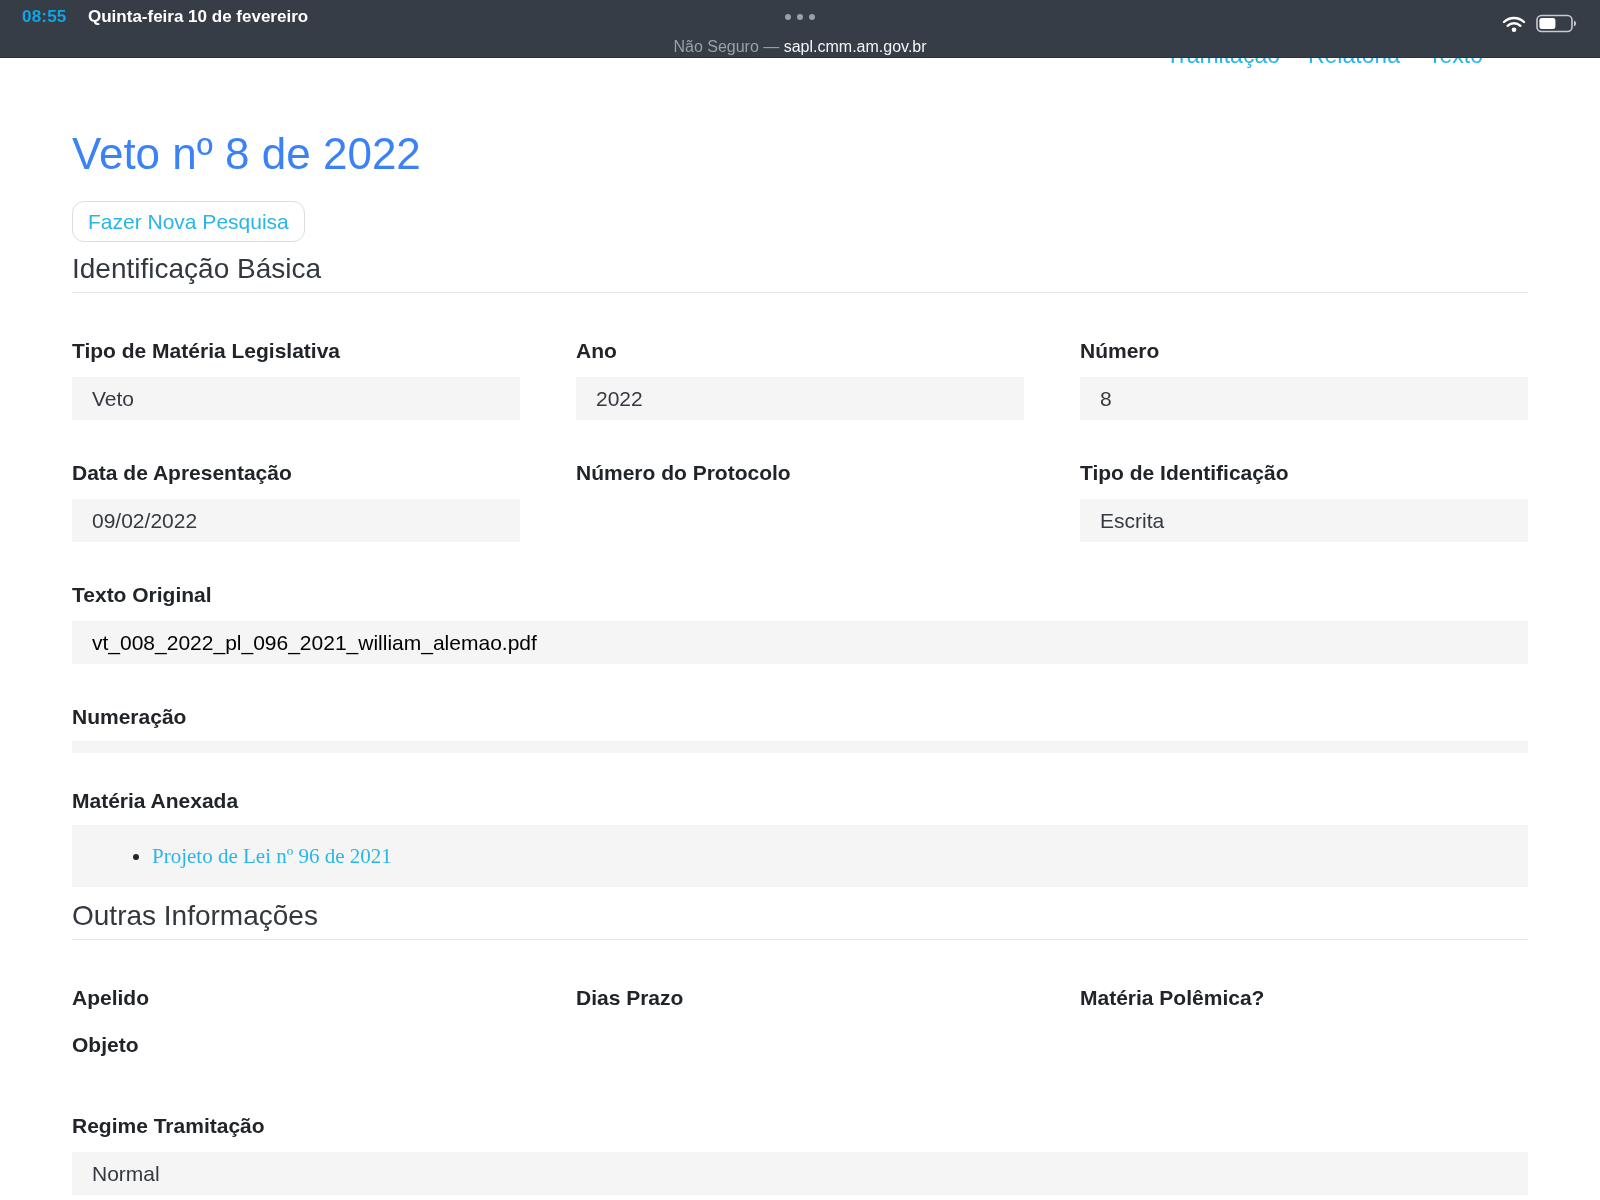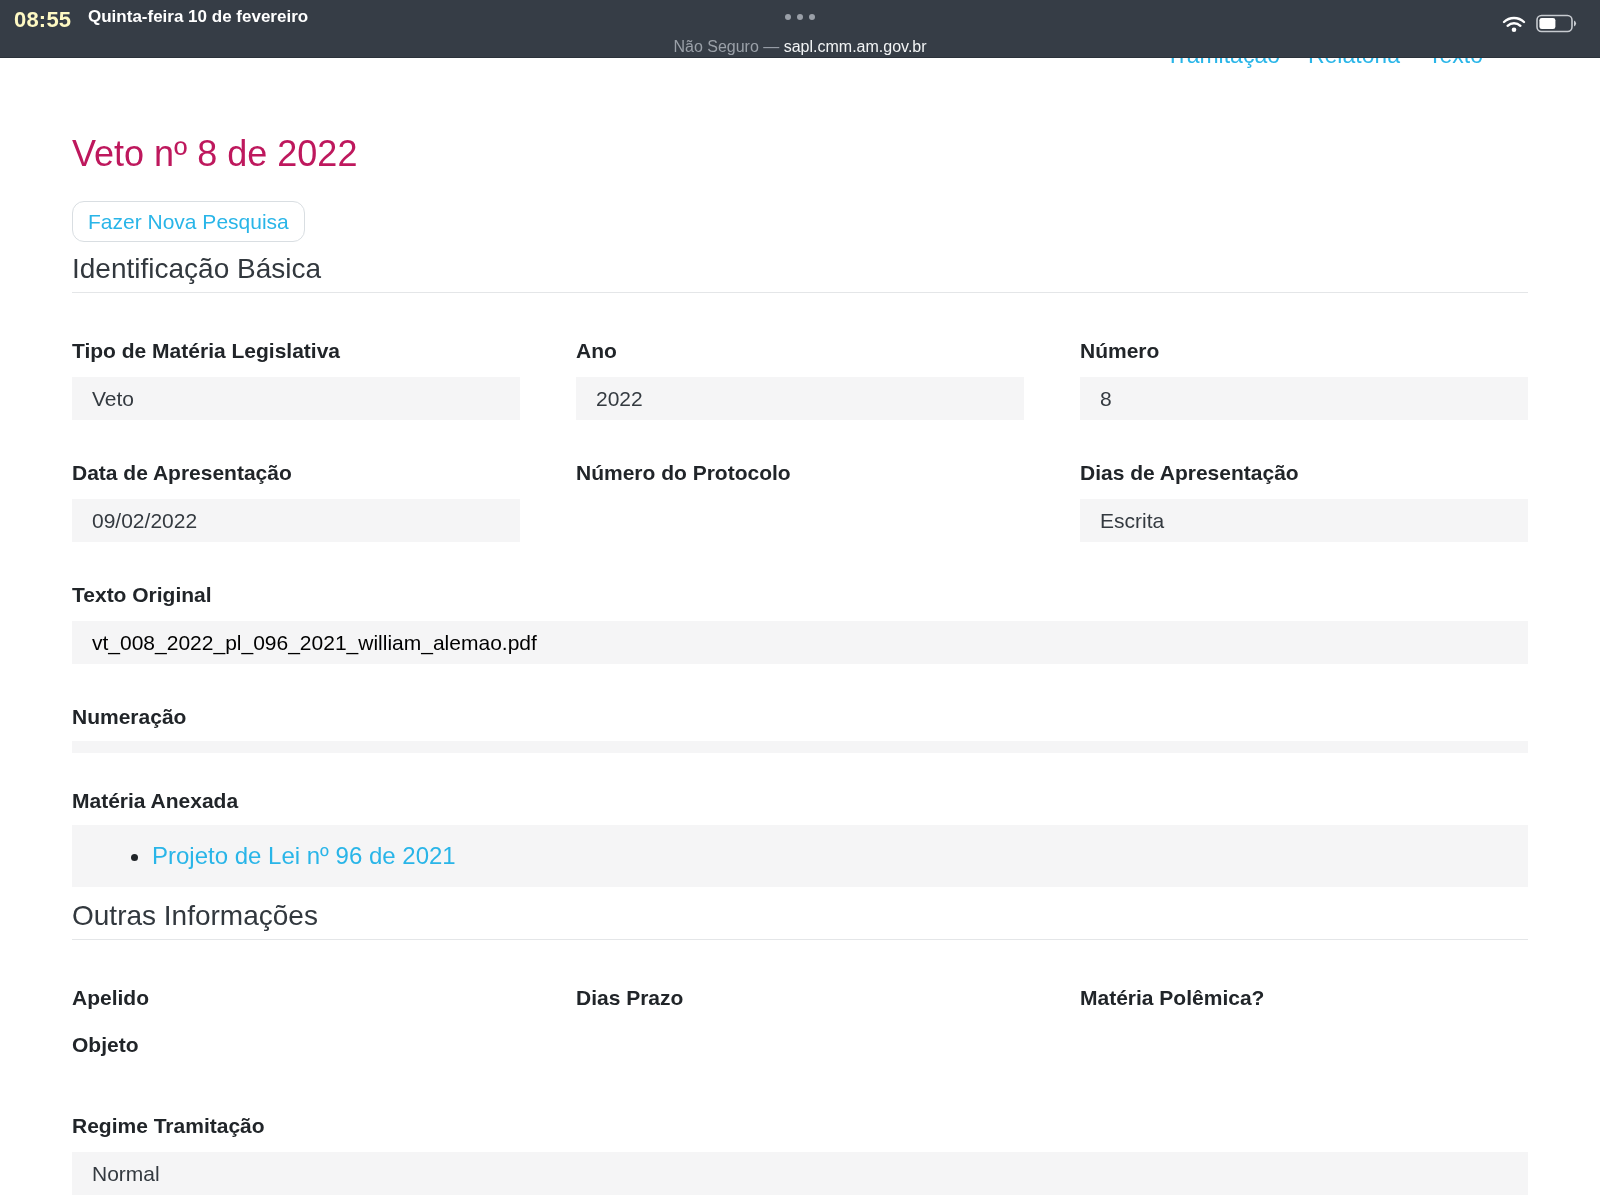--- a/index.html
+++ b/index.html
@@ -12,22 +12,22 @@
   }
 
   
   .statusbar {
     position: fixed; top: 0; left: 0; width: 1600px; height: 58px;
     background: #363d46;
     border-bottom: 1px solid #2b323a;
     z-index: 10;
   }
   .sb-time {
-    position: absolute; left: 14px; top: 7px;
-    color: #fef9c3; font-size: 22px; font-weight: 700; letter-spacing: .2px;
+    position: absolute; left: 22px; top: 7px;
+    color: #0ea5e9; font-size: 17px; font-weight: 700; letter-spacing: .2px;
   }
   .sb-date {
     position: absolute; left: 88px; top: 7px;
     color: #ffffff; font-size: 17px; font-weight: 600;
   }
   .sb-dots {
     position: absolute; left: 0; right: 0; top: 14px;
     display: flex; justify-content: center; gap: 6px;
   }
   .sb-dots i {
@@ -51,21 +51,21 @@
     display: flex; gap: 28px;
     font-size: 23px;
     z-index: 1;
   }
   .top-nav a { color: #29b5e8; text-decoration: none; cursor: pointer; }
 
   
   .main { padding: 130px 72px 0 72px; }
 
   h1.page-title {
-    font-size: 36px; line-height: 48px; font-weight: 500; color: #be185d;
+    font-size: 44px; line-height: 48px; font-weight: 500; color: #3b82f6;
   }
 
   .btn-new-search {
     display: inline-block;
     margin-top: 23px;
     padding: 7px 15px;
     font-size: 21px; line-height: 25px;
     color: #29b5e8;
     background: #ffffff;
     border: 1px solid #d9dee2;
@@ -116,21 +116,21 @@
   .anexada-box {
     margin-top: 12px;
     background: #f5f5f6;
     padding: 18px 20px;
   }
   .anexada-box ul {
     margin: 0; padding-left: 60px;
     list-style: disc;
   }
   .anexada-box li {
-    font-size: 24px; line-height: 26px; color: #212529;
+    font-size: 21px; line-height: 26px; color: #212529; font-family: Liberation Serif, serif;
   }
   .anexada-box li a { color: #29b5e8; text-decoration: none; cursor: pointer; }
 
   .icon-svg { display: block; }
 </style>
 </head>
 <body>
 
 <nav class="top-nav">
   <a>Tramitação</a>
@@ -194,21 +194,21 @@
   
   <div class="row3 m-top-40">
     <div class="col">
       <span class="field-label">Data de Apresentação</span>
       <div class="field-value">09/02/2022</div>
     </div>
     <div class="col">
       <span class="field-label">Número do Protocolo</span>
     </div>
     <div class="col">
-      <span class="field-label">Dias de Apresentação</span>
+      <span class="field-label">Tipo de Identificação</span>
       <div class="field-value">Escrita</div>
     </div>
   </div>
 
   
   <div class="m-top-40">
     <span class="field-label">Texto Original</span>
     <div class="field-value full">
       <a>vt_008_2022_pl_096_2021_william_alemao.pdf</a>
     </div>

